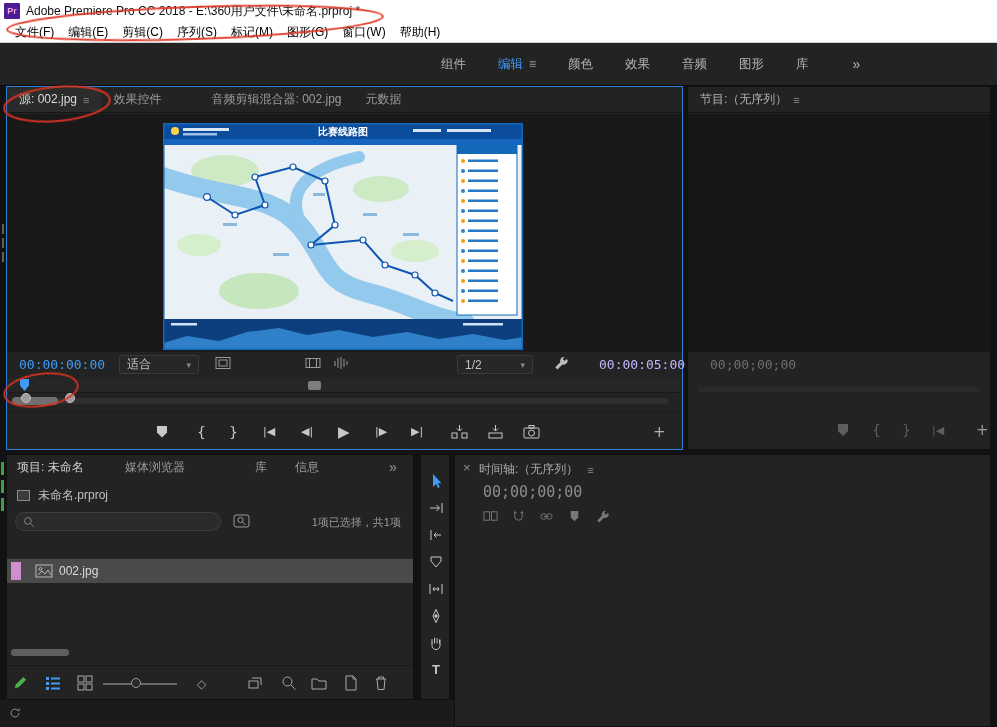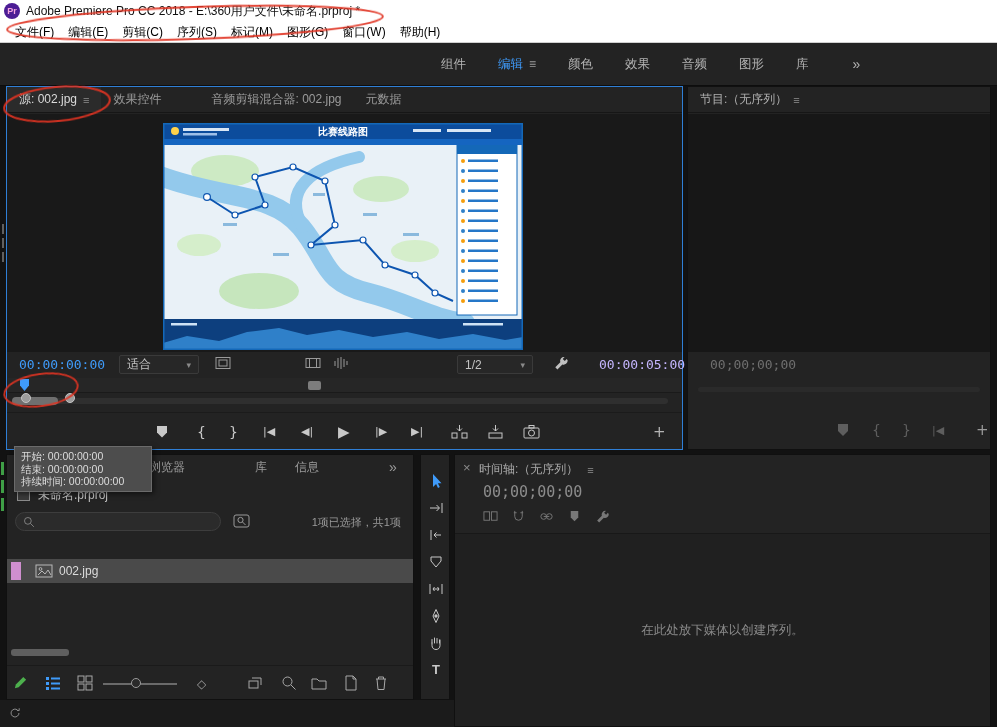--- a/index.html
+++ b/index.html
@@ -3,21 +3,21 @@
 <meta charset="utf-8">
 <style>
   *{margin:0;padding:0;box-sizing:border-box}
   html,body{width:997px;height:727px}
   body{position:relative;overflow:hidden;background:#121212;font-family:"Liberation Sans",sans-serif;-webkit-font-smoothing:antialiased}
   .abs{position:absolute}
   svg{display:block}
 
   
   .titlebar{left:0;top:0;width:997px;height:22px;background:#fff;display:flex;align-items:center;gap:6px;padding-left:4px;font-size:12px;color:#111}
-  .pr-icon{width:16px;height:16px;background:#4c1d95;color:#f4a4e0;font-size:9px;font-weight:bold;display:flex;align-items:center;justify-content:center;border-radius:8px}
+  .pr-icon{width:16px;height:16px;background:#4c1d95;color:#f4a4e0;font-size:9px;font-weight:bold;display:flex;align-items:center;justify-content:center;border-radius:1px}
   .menubar{left:0;top:22px;width:997px;height:21px;background:#fff;border-bottom:1px solid #cfcfcf;display:flex;align-items:center;padding-left:8px;font-size:12px;color:#000}
   .menu-item{padding:0 7px;height:100%;display:flex;align-items:center;cursor:default}
 
   
   .wsbar{left:0;top:43px;width:997px;height:43px;background:#232323;border-bottom:1px solid #0d0d0d;display:flex;align-items:center;font-size:12.5px;color:#b4b4b4;padding-left:425px}
   .ws-tab{padding:0 16px;display:flex;align-items:center;gap:6px;height:100%}
   .ws-tab.active{color:#3f9bfa}
   .ws-menu{color:#9a9a9a;font-size:12px}
   .ws-overflow{margin-left:28px;color:#b4b4b4;font-size:14px}
 
@@ -559,30 +559,22 @@
         <svg width="15" height="15" viewBox="0 0 16 16" fill="currentColor">
             <path d="M4 2h8v7l-4 4-4-4z"></path>
           </svg>
       </span>
       <span class="ic" style="left:140px">
         <svg width="15" height="15" viewBox="0 0 16 16" fill="currentColor">
             <path d="M14.7 5.6a4 4 0 0 1-5.3 3.8l-5 5-2.1-2.1 5-5A4 4 0 0 1 11.6 2l-1.9 1.9 2.1 2.1 1.9-1.9a4 4 0 0 1 1 1.5z"></path>
           </svg>
       </span>
     </div>
-    <div class="tl-drop">
-      <span>在此处放下媒体以创建序列。</span>
-    </div>
-  </div>
-
-  <div class="abs tooltip">
-    <div>开始: 00:00:00:00</div>
-    <div>结束: 00:00:00:00</div>
-    <div>持续时间: 00:00:00:00</div>
-  </div>
+  </div>
+
 
   <div class="abs bottombar">
     <span class="abs" style="left:8px;top:6px;color:#9a9a9a">
       <svg width="14" height="14" viewBox="0 0 16 16" fill="none" stroke="currentColor">
           <path d="M12.5 8a4.5 4.5 0 1 1-1.6-3.4"></path>
           <path d="M12.8 2.6v2.6h-2.6"></path>
         </svg>
     </span>
   </div>
 

